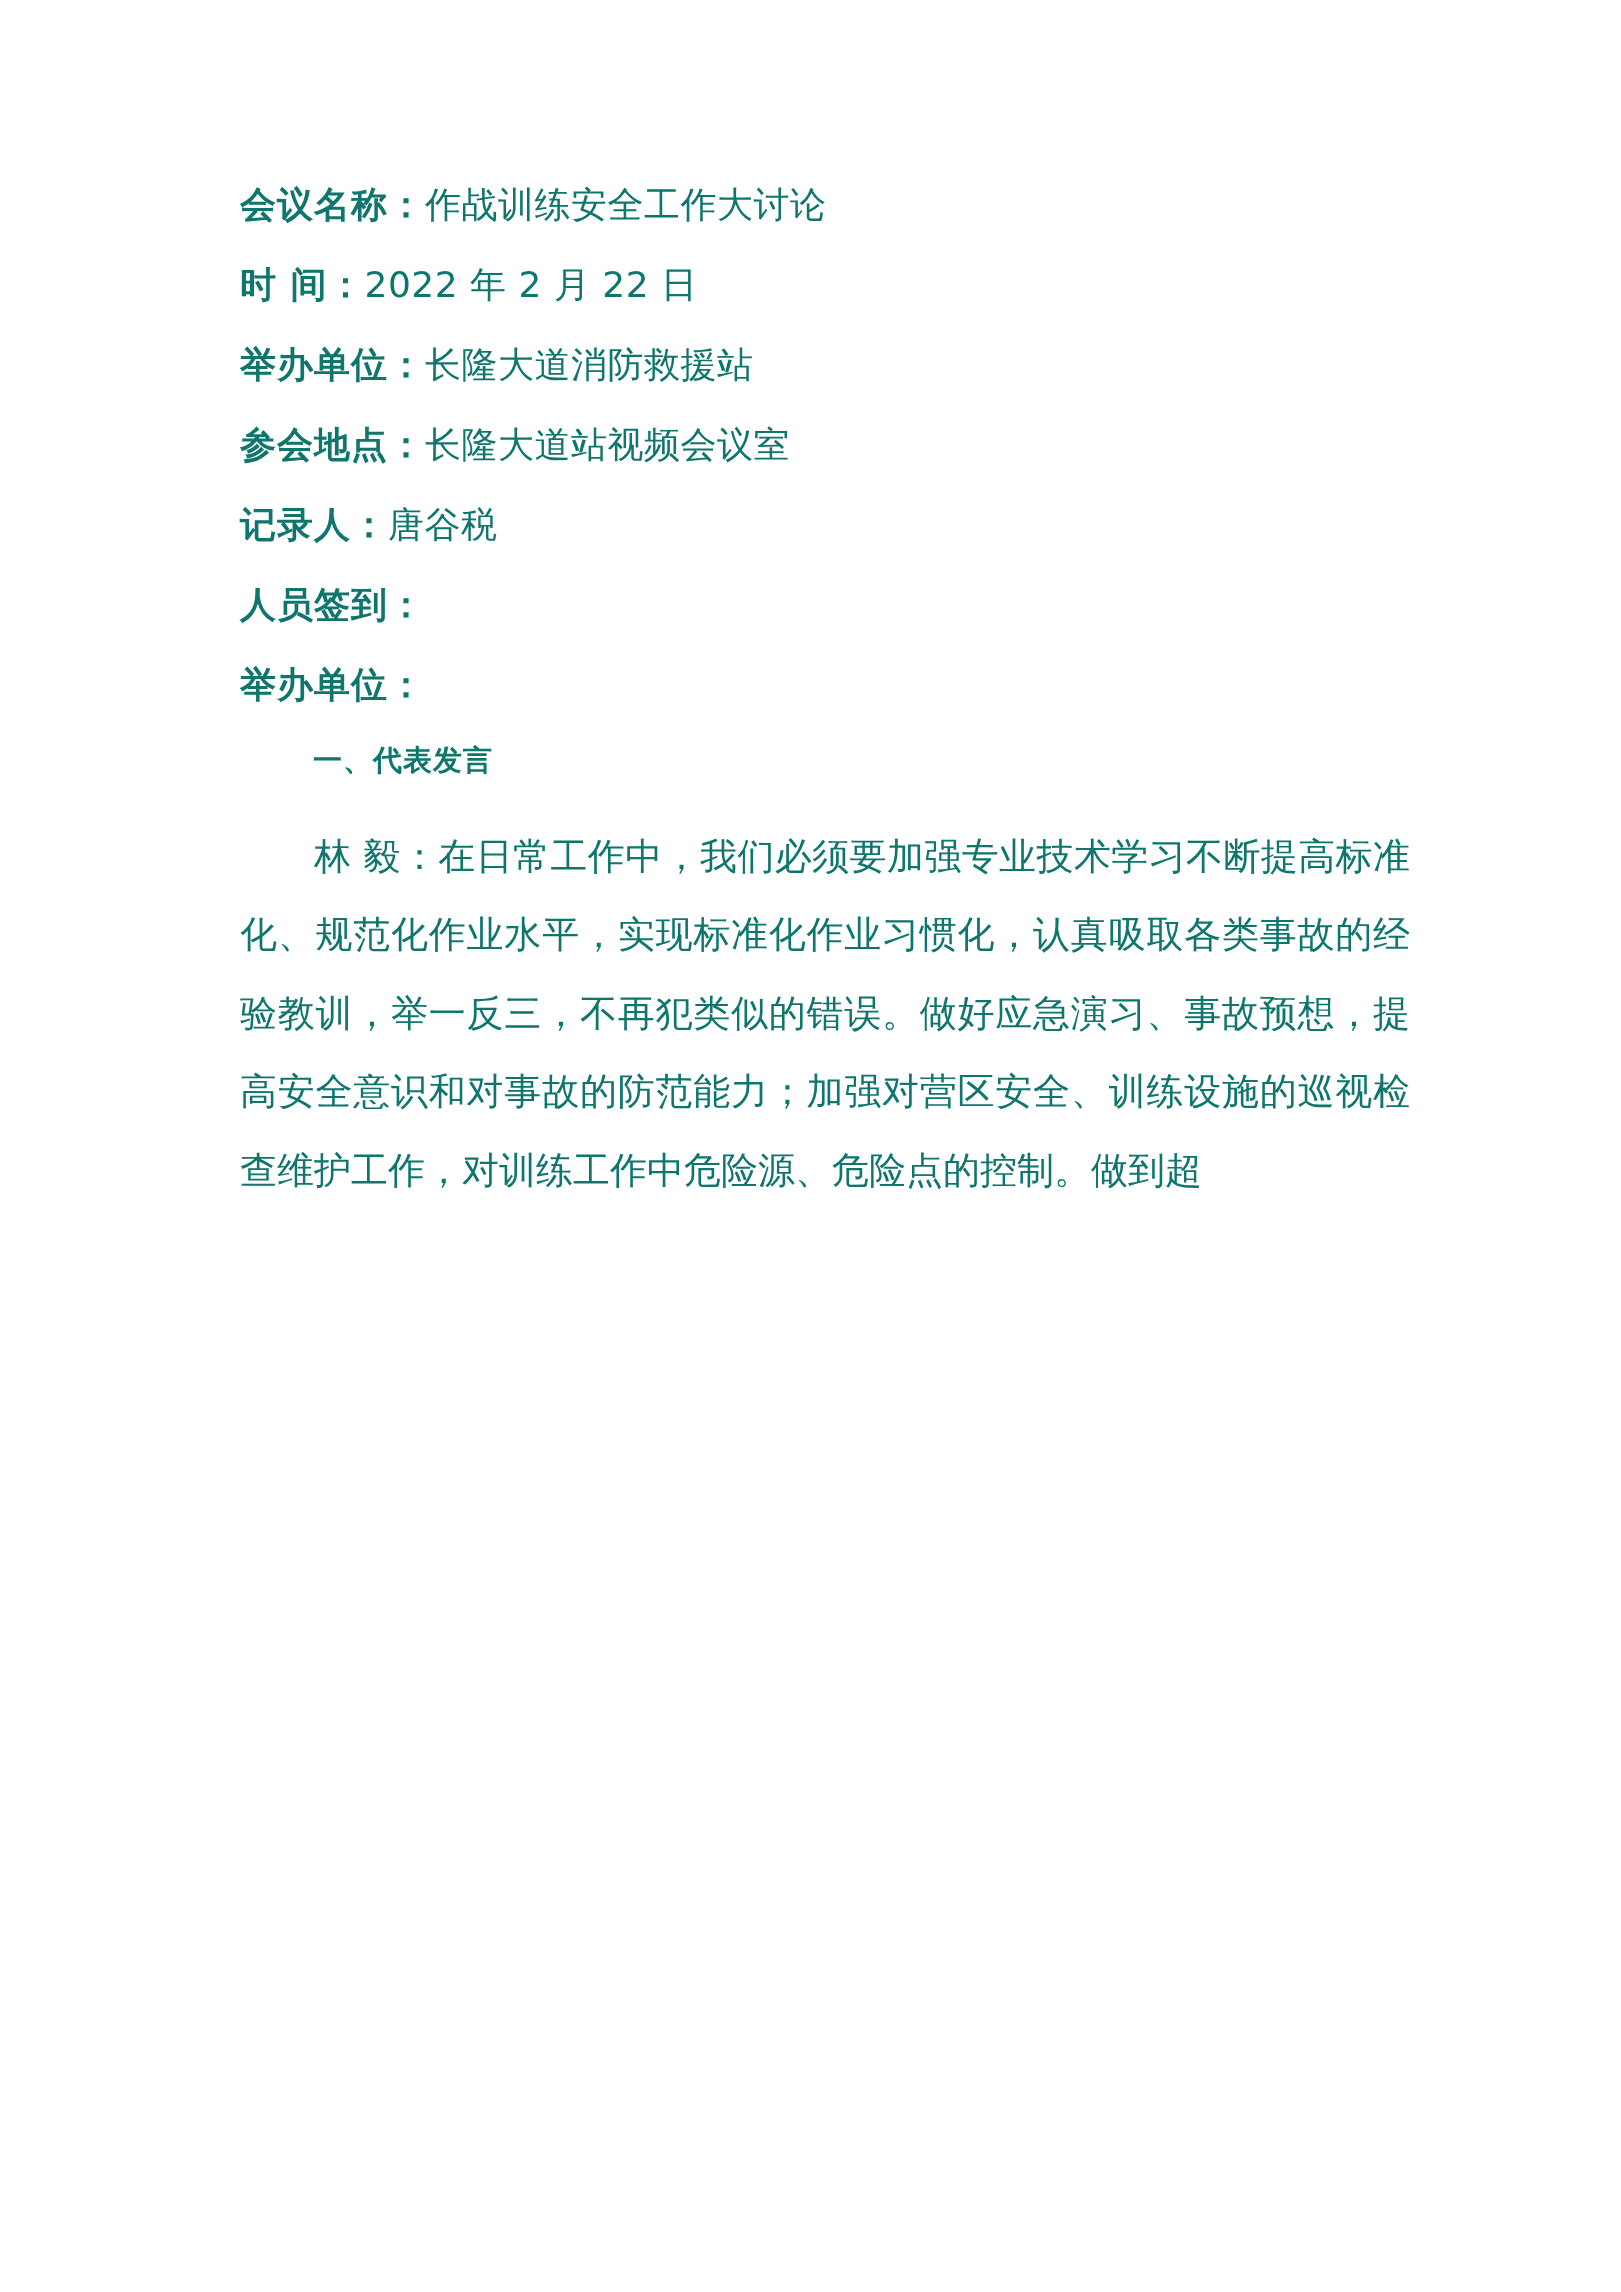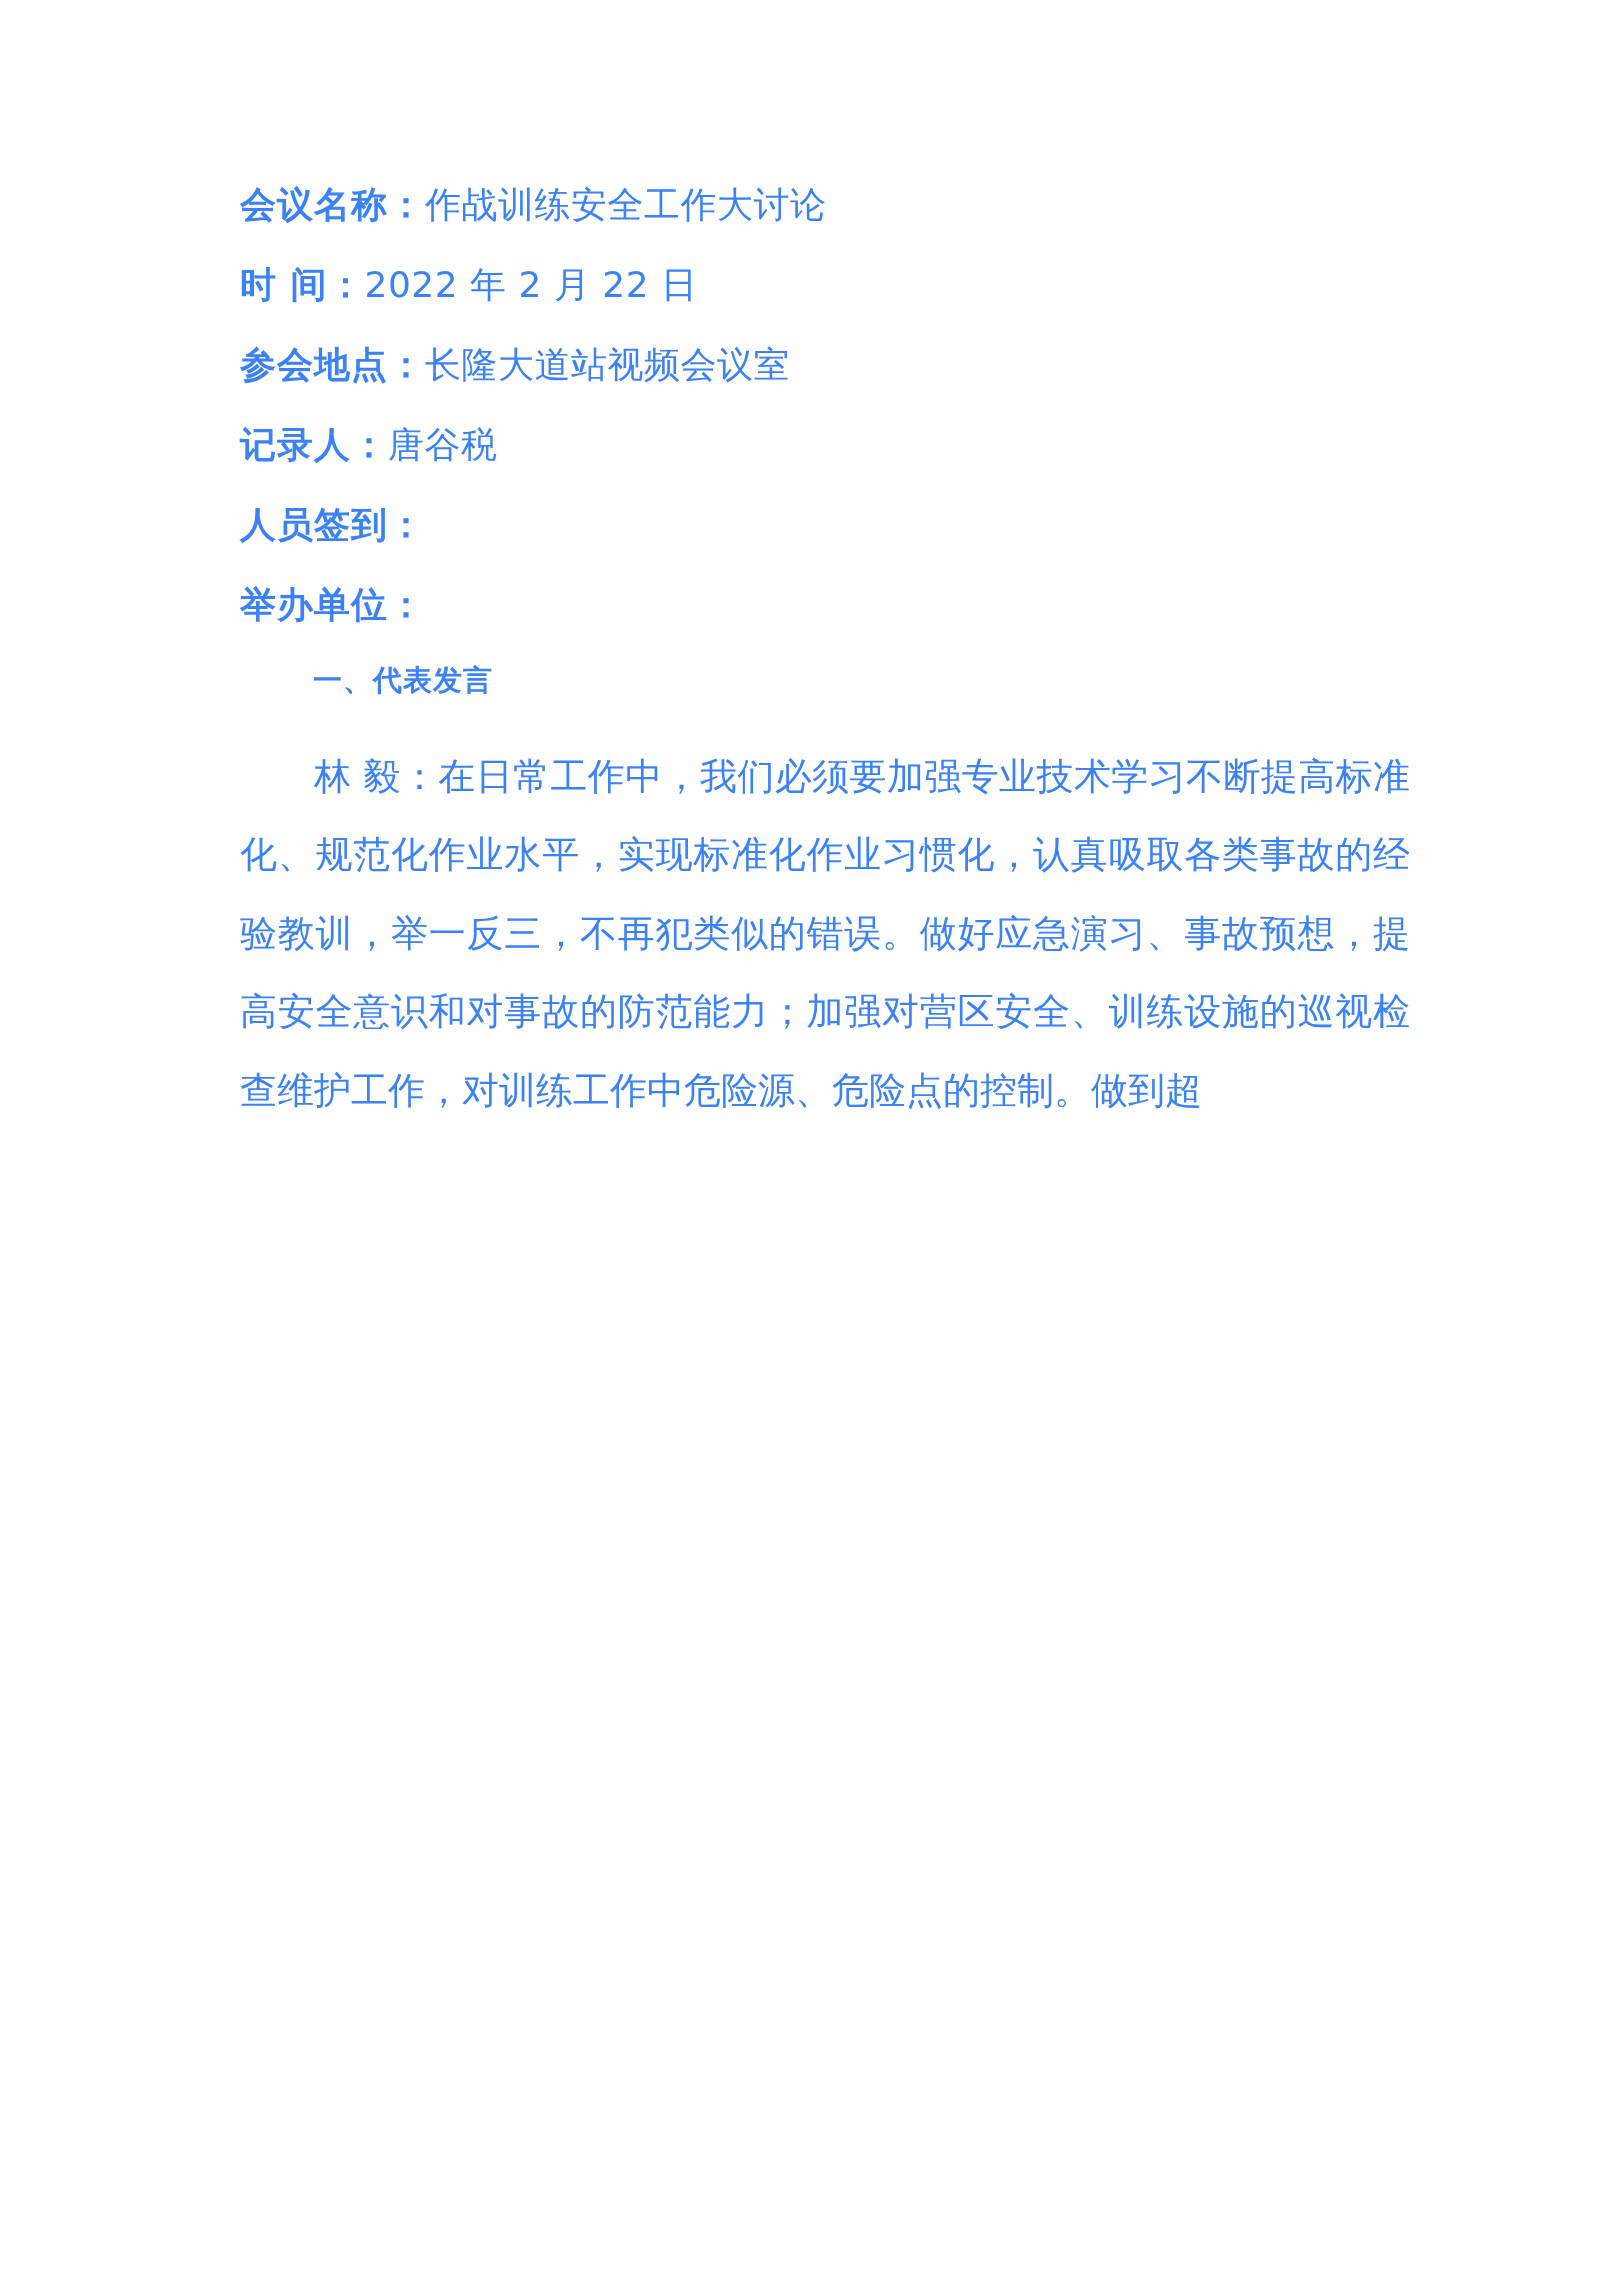--- a/index.html
+++ b/index.html
@@ -8,21 +8,21 @@
     background: #ffffff;
   }
   .page {
     width: 1621px;
     height: 1727px;
     background: #ffffff;
     position: relative;
     box-sizing: border-box;
     padding: 186px 211px 0 240px;
     font-family: "DejaVu Sans", "Liberation Sans", sans-serif;
-    color: #3b82f6;
+    color: #0f766e;
     overflow: hidden;
   }
   .doc-body {
     font-size: 36px;
     line-height: 1.0;
   }
   .field-line {
     margin: 0 0 43px 0;
     white-space: nowrap;
     font-size: 36px;
@@ -61,20 +61,23 @@
   <div class="doc-body">
 
     <div class="field-line">
       <span class="field-label">会议名称：</span><span class="field-value">作战训练安全工作大讨论</span>
     </div>
 
     <div class="field-line">
       <span class="field-label">时 间：</span><span class="field-value">2022 年 2 月 22 日</span>
     </div>
 
+    <div class="field-line">
+      <span class="field-label">举办单位：</span><span class="field-value">长隆大道消防救援站</span>
+    </div>
 
     <div class="field-line">
       <span class="field-label">参会地点：</span><span class="field-value">长隆大道站视频会议室</span>
     </div>
 
 
     <div class="field-line">
       <span class="field-label">记录人：</span><span class="field-value">唐谷税</span>
     </div>
 

